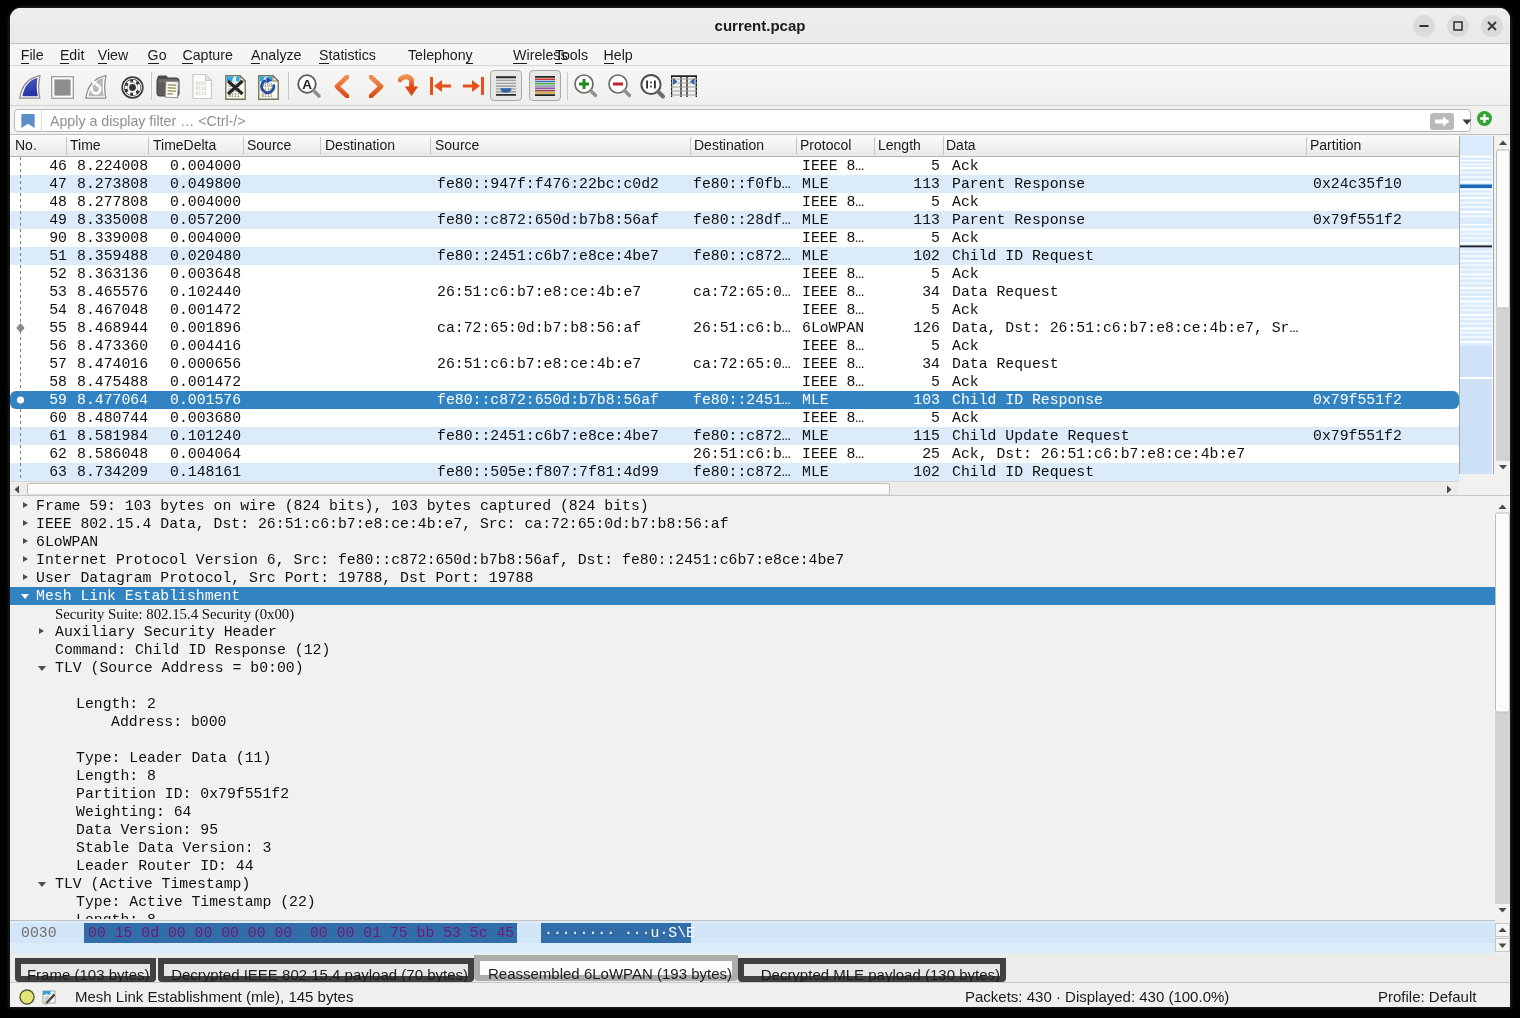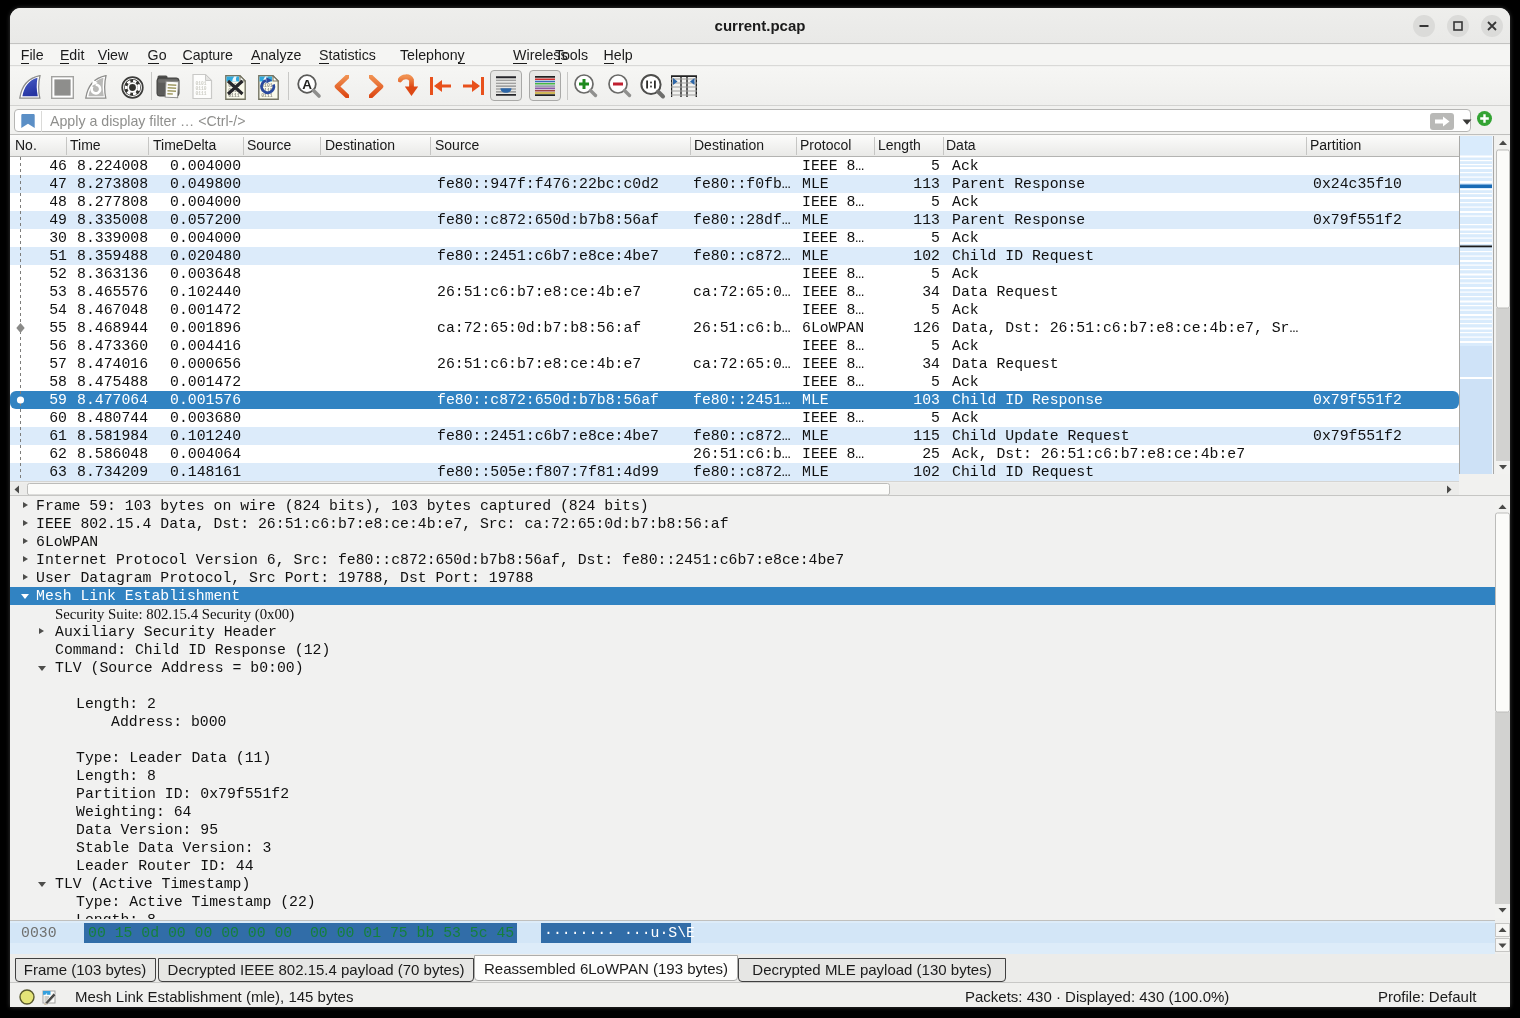--- a/index.html
+++ b/index.html
@@ -60,21 +60,21 @@
 .tr{position:absolute;top:5.5px;width:0;height:0;border-left:5.5px solid #4e4e4c;border-top:3.8px solid transparent;border-bottom:3.8px solid transparent;}
 .trd{position:absolute;top:7px;width:0;height:0;border-top:5.5px solid #4e4e4c;border-left:4px solid transparent;border-right:4px solid transparent;}
 .trd.w{border-top-color:#fff;}
 .dsel{background:#3183c2;color:#fff !important;}
 .dsel span{color:#fff;}
 
 #hexpane{position:absolute;left:0;top:912px;width:1485px;height:34px;background:#ddecf9;border-top:1px solid #c0c0be;}
 #hsb2{position:absolute;left:1485px;top:912px;width:15px;height:34px;background:#efefed;}
 
 #tabbar{position:absolute;left:0;top:946px;width:1500px;height:28px;background:#ececea;}
-.tab{position:absolute;top:4px;height:24px;background:#e6e6e4;border:1px solid #404040;border-radius:0 0 4px 4px;font-size:15px;color:#1b1b1b;text-align:center;}
+.tab{position:absolute;top:4px;height:24px;background:#e6e6e4;border:6px solid #404040;border-radius:0 0 4px 4px;font-size:15px;color:#1b1b1b;text-align:right;}
 .tabactive{background:#fdfdfc;border-color:#adadab;top:1px;height:26px;z-index:2;}
 
 #statusbar{position:absolute;left:0;top:974px;width:1500px;height:25px;background:#f0f0ee;border-top:1px solid #c8c8c6;font-size:15px;color:#1b1b1b;}
 </style>
 </head>
 <body>
 <div id="win">
   <div id="titlebar">
     <div id="title">current.pcap</div>
     <div class="wbtn" style="left:1403px;"><svg width="22" height="22">
@@ -88,21 +88,21 @@
         </svg></div>
   </div>
   <div id="menubar">
     <div class="mi" style="left:10.8px;"><u>F</u>ile</div>
     <div class="mi" style="left:49.9px;"><u>E</u>dit</div>
     <div class="mi" style="left:87.7px;"><u>V</u>iew</div>
     <div class="mi" style="left:137.6px;"><u>G</u>o</div>
     <div class="mi" style="left:172.4px;"><u>C</u>apture</div>
     <div class="mi" style="left:241px;"><u>A</u>nalyze</div>
     <div class="mi" style="left:309.1px;"><u>S</u>tatistics</div>
-    <div class="mi" style="left:390px;">Telephon<u>y</u></div>
+    <div class="mi" style="left:398px;">Telephon<u>y</u></div>
     <div class="mi" style="left:471.1px;margin-left:32px;"><u>W</u>ireless</div>
     <div class="mi" style="left:544.9px;"><u>T</u>ools</div>
     <div class="mi" style="left:593.5px;"><u>H</u>elp</div>
   </div>
   <div id="toolbar">
     <svg class="ticon" style="left:9px;top:8px;" width="22" height="24" viewBox="0 0 22 24">
       <defs>
           <linearGradient id="gfin" x1="0" y1="0" x2="0.4" y2="1">
             <stop offset="0" stop-color="#4a60c8"></stop>
             <stop offset="1" stop-color="#2634a2"></stop>
@@ -309,21 +309,21 @@
     <div class="hsep" style="left:786px;"></div>
     <div class="hsep" style="left:864px;"></div>
     <div class="hsep" style="left:933px;"></div>
     <div class="hsep" style="left:1296px;"></div>
   </div>
   <div id="plist">
     <div class="prow mono" style="top:0px;"><span class="no">46</span><span class="tm">8.224008</span><span class="dl">0.004000</span><span class="pr">IEEE 8…</span><span class="ln">5</span><span class="nf">Ack</span></div>
     <div class="prow mono alt" style="top:18px;"><span class="no">47</span><span class="tm">8.273808</span><span class="dl">0.049800</span><span class="sr">fe80::947f:f476:22bc:c0d2</span><span class="ds">fe80::f0fb…</span><span class="pr">MLE</span><span class="ln">113</span><span class="nf">Parent Response</span><span class="pt">0x24c35f10</span></div>
     <div class="prow mono" style="top:36px;"><span class="no">48</span><span class="tm">8.277808</span><span class="dl">0.004000</span><span class="pr">IEEE 8…</span><span class="ln">5</span><span class="nf">Ack</span></div>
     <div class="prow mono alt" style="top:54px;"><span class="no">49</span><span class="tm">8.335008</span><span class="dl">0.057200</span><span class="sr">fe80::c872:650d:b7b8:56af</span><span class="ds">fe80::28df…</span><span class="pr">MLE</span><span class="ln">113</span><span class="nf">Parent Response</span><span class="pt">0x79f551f2</span></div>
-    <div class="prow mono" style="top:72px;"><span class="no">30</span><span class="tm">8.339008</span><span class="dl">0.004000</span><span class="pr">IEEE 8…</span><span class="ln">5</span><span class="nf">Ack</span></div>
+    <div class="prow mono" style="top:72px;"><span class="no">90</span><span class="tm">8.339008</span><span class="dl">0.004000</span><span class="pr">IEEE 8…</span><span class="ln">5</span><span class="nf">Ack</span></div>
     <div class="prow mono alt" style="top:90px;"><span class="no">51</span><span class="tm">8.359488</span><span class="dl">0.020480</span><span class="sr">fe80::2451:c6b7:e8ce:4be7</span><span class="ds">fe80::c872…</span><span class="pr">MLE</span><span class="ln">102</span><span class="nf">Child ID Request</span></div>
     <div class="prow mono" style="top:108px;"><span class="no">52</span><span class="tm">8.363136</span><span class="dl">0.003648</span><span class="pr">IEEE 8…</span><span class="ln">5</span><span class="nf">Ack</span></div>
     <div class="prow mono" style="top:126px;"><span class="no">53</span><span class="tm">8.465576</span><span class="dl">0.102440</span><span class="sr">26:51:c6:b7:e8:ce:4b:e7</span><span class="ds">ca:72:65:0…</span><span class="pr">IEEE 8…</span><span class="ln">34</span><span class="nf">Data Request</span></div>
     <div class="prow mono" style="top:144px;"><span class="no">54</span><span class="tm">8.467048</span><span class="dl">0.001472</span><span class="pr">IEEE 8…</span><span class="ln">5</span><span class="nf">Ack</span></div>
     <div class="prow mono" style="top:162px;"><span class="no">55</span><span class="tm">8.468944</span><span class="dl">0.001896</span><span class="sr">ca:72:65:0d:b7:b8:56:af</span><span class="ds">26:51:c6:b…</span><span class="pr">6LoWPAN</span><span class="ln">126</span><span class="nf">Data, Dst: 26:51:c6:b7:e8:ce:4b:e7, Sr…</span></div>
     <div class="prow mono" style="top:180px;"><span class="no">56</span><span class="tm">8.473360</span><span class="dl">0.004416</span><span class="pr">IEEE 8…</span><span class="ln">5</span><span class="nf">Ack</span></div>
     <div class="prow mono" style="top:198px;"><span class="no">57</span><span class="tm">8.474016</span><span class="dl">0.000656</span><span class="sr">26:51:c6:b7:e8:ce:4b:e7</span><span class="ds">ca:72:65:0…</span><span class="pr">IEEE 8…</span><span class="ln">34</span><span class="nf">Data Request</span></div>
     <div class="prow mono" style="top:216px;"><span class="no">58</span><span class="tm">8.475488</span><span class="dl">0.001472</span><span class="pr">IEEE 8…</span><span class="ln">5</span><span class="nf">Ack</span></div>
     <div class="prow mono sel" style="top:234px;border-radius:6px;"><span class="no">59</span><span class="tm">8.477064</span><span class="dl">0.001576</span><span class="sr">fe80::c872:650d:b7b8:56af</span><span class="ds">fe80::2451…</span><span class="pr">MLE</span><span class="ln">103</span><span class="nf">Child ID Response</span><span class="pt">0x79f551f2</span></div>
     <div class="prow mono" style="top:252px;"><span class="no">60</span><span class="tm">8.480744</span><span class="dl">0.003680</span><span class="pr">IEEE 8…</span><span class="ln">5</span><span class="nf">Ack</span></div>
@@ -463,21 +463,21 @@
           <rect x="12" y="0.5" width="1.6" height="1.6"></rect>
       <rect x="16" y="0.5" width="1.6" height="1.6"></rect>
           <rect x="20" y="0.5" width="1.6" height="1.6"></rect>
     </g>
       </svg>
   </div>
   <div id="hexpane">
     <div class="mono" style="position:absolute;left:0;top:2px;width:1485px;height:20px;background:#d3e6f7;font-size:14.8px;line-height:20px;white-space:pre;">
       <span style="position:absolute;top:0;left:11px;color:#70706e;">0030</span>
       <span style="position:absolute;top:0;left:74px;width:433px;height:20px;background:#316da8;"></span>
-      <span style="position:absolute;top:0;left:78px;color:#15803d;z-index:2;">00 15 0d 00 00 00 00 00  00 00 01 75 bb 53 5c 45</span>
+      <span style="position:absolute;top:0;left:78px;color:#701a75;z-index:2;">00 15 0d 00 00 00 00 00  00 00 01 75 bb 53 5c 45</span>
       <span style="position:absolute;top:0;left:531px;width:150px;height:20px;background:#316da8;"></span>
       <span style="position:absolute;top:0;left:534px;color:#fff;z-index:2;">········ ···u·S\E</span>
     </div>
   </div>
   <div id="hsb2">
     <svg width="15" height="34" viewBox="0 0 15 34">
       <rect x="0" y="0" width="15" height="34" fill="#efefed"></rect>
       <rect x="0.5" y="3.5" width="14" height="13" fill="#f6f6f4" stroke="#c6c6c4" stroke-width="1"></rect>
       <rect x="0.5" y="18.5" width="14" height="13" fill="#f6f6f4" stroke="#c6c6c4" stroke-width="1"></rect>
       <path d="M3.5 12 L7.5 7.5 L11.5 12 Z" fill="#4a4a48"></path>

